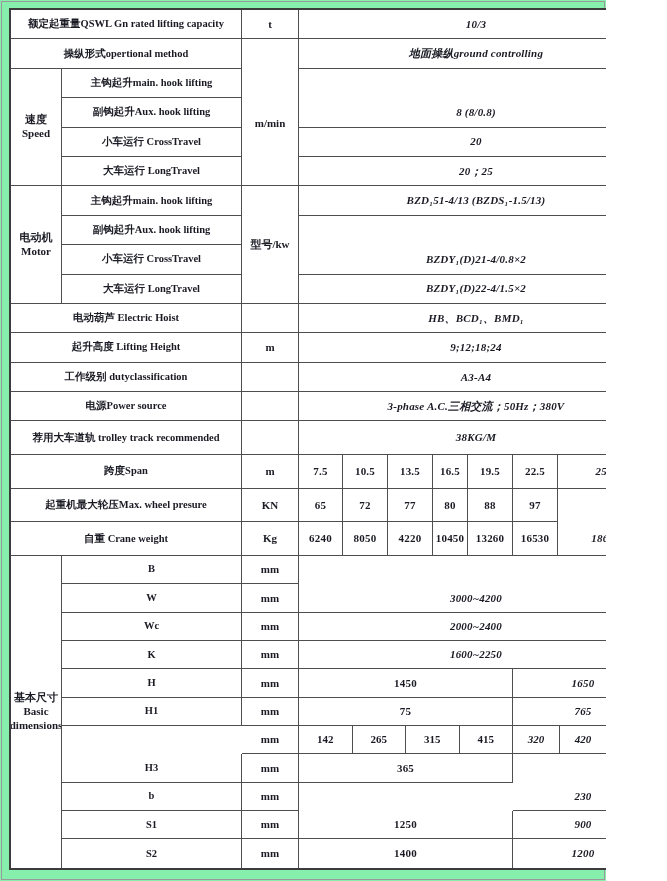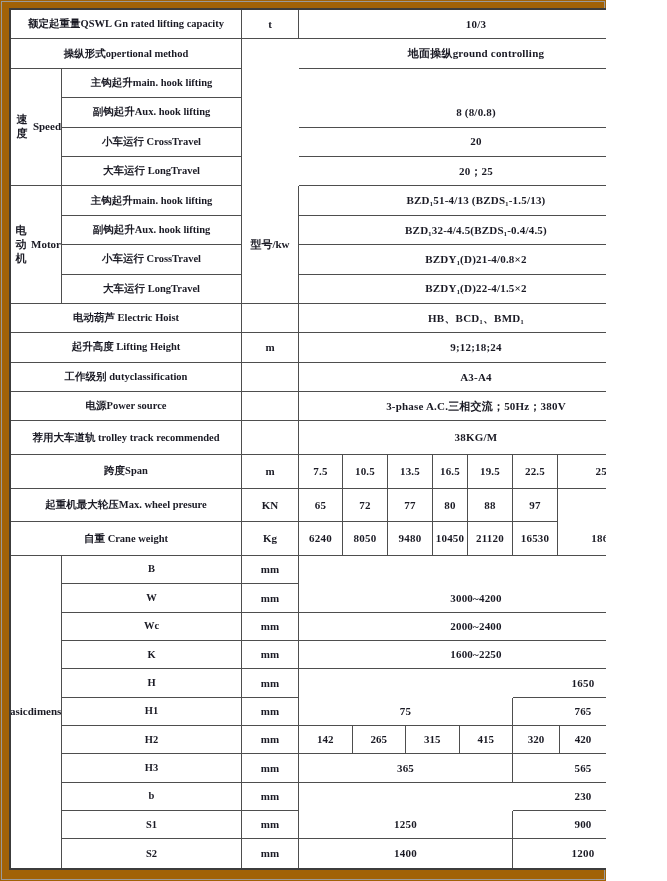--- a/index.html
+++ b/index.html
@@ -1,59 +1,60 @@
 <!DOCTYPE html>
 <html><head>
 <meta charset="utf-8">
 <style>
   html,body{margin:0;padding:0;}
   body{
     width:667px;height:881px;background:#ffffff;
     font-family:"Liberation Serif","DejaVu Serif",serif;
     color:#1a1a24;position:relative;
   }
-  .page{width:606px;height:881px;position:relative;background:#a16207;overflow:hidden;}
+  .page{width:606px;height:881px;position:relative;background:#86efac;overflow:hidden;}
   .page-frame{position:absolute;left:1px;top:1px;right:1px;bottom:1px;border:1px solid #9a9a9a;pointer-events:none;}
   .tbl{
     position:absolute;left:9px;top:8px;width:646px;height:862px;
     box-sizing:border-box;border:2px solid #3c3c3c;background:#fff;
     display:grid;
     grid-template-columns:51px 180px 57px 44px 45px 45px 35px 45px 45px 95px;
     grid-template-rows:repeat(14,29.4px) repeat(4,33.6px) repeat(11,28.36px);
   }
   .cell{
     border-right:1px solid #4e4e4e;border-bottom:1px solid #4e4e4e;
     display:flex;align-items:center;justify-content:center;
     text-align:center;font-weight:700;overflow:hidden;line-height:1.15;
     font-size:11px;box-sizing:border-box;
   }
   .lbl{font-size:10.5px;padding:0 2px;}
   .u{font-size:11px;}
   .v{font-size:11px;letter-spacing:.2px;}
-  .nr{border-right:none;}
+  .nr{border-right:none;font-style:italic;}
   .nb{border-bottom:none;align-items:center;}
-  .grp{flex-direction:row;font-size:11px;line-height:1.25;}
+  .grp{flex-direction:column;font-size:11px;line-height:1.25;}
   .munit{align-items:flex-start;padding-top:78px;}
   .wrap{padding:0;align-items:stretch;}
   .wrap .icell{flex:1;display:flex;align-items:center;justify-content:center;border-right:1px solid #4e4e4e;font-size:11px;font-weight:700;}
   .wrap .icell:last-child{border-right:none;}
 </style>
 </head>
 <body>
 
 <div class="page">
   <div class="page-frame"></div>
 
   <div class="tbl">
 
     <div class="cell lbl" style="grid-area:1/1/2/3">额定起重量QSWL Gn rated lifting capacity</div>
     <div class="cell u" style="grid-area:1/3/2/4">t</div>
     <div class="cell v nr" style="grid-area:1/4/2/11">10/3</div>
 
     <div class="cell lbl" style="grid-area:2/1/3/3">操纵形式opertional method</div>
+    <div class="cell u munit" style="grid-area:2/3/7/4">m/min</div>
     <div class="cell v nr" style="grid-area:2/4/3/11">地面操纵ground controlling</div>
 
     <div class="cell grp" style="grid-area:3/1/7/2">
       <span>速度</span>
       <span>Speed</span>
     </div>
     <div class="cell lbl" style="grid-area:3/2/4/3">主钩起升main. hook lifting</div>
     <div class="cell lbl" style="grid-area:4/2/5/3">副钩起升Aux. hook lifting</div>
     <div class="cell v nr" style="grid-area:4/4/5/11">8 (8/0.8)</div>
     <div class="cell lbl" style="grid-area:5/2/6/3">小车运行 CrossTravel</div>
@@ -62,21 +63,20 @@
     <div class="cell v nr" style="grid-area:6/4/7/11">20；25</div>
 
     <div class="cell u" style="grid-area:7/3/11/4">型号/kw</div>
     <div class="cell grp" style="grid-area:7/1/11/2">
       <span>电动机</span>
       <span>Motor</span>
     </div>
     <div class="cell lbl" style="grid-area:7/2/8/3">主钩起升main. hook lifting</div>
     <div class="cell v nr" style="grid-area:7/4/8/11">BZD₁51-4/13 (BZDS₁-1.5/13)</div>
     <div class="cell lbl" style="grid-area:8/2/9/3">副钩起升Aux. hook lifting</div>
-    <div class="cell v nr" style="grid-area:8/4/9/11">BZD₁32-4/4.5(BZDS₁-0.4/4.5)</div>
     <div class="cell lbl" style="grid-area:9/2/10/3">小车运行 CrossTravel</div>
     <div class="cell v nr" style="grid-area:9/4/10/11">BZDY₁(D)21-4/0.8×2</div>
     <div class="cell lbl" style="grid-area:10/2/11/3">大车运行 LongTravel</div>
     <div class="cell v nr" style="grid-area:10/4/11/11">BZDY₁(D)22-4/1.5×2</div>
 
     <div class="cell lbl" style="grid-area:11/1/12/3">电动葫芦 Electric Hoist</div>
     <div class="cell u" style="grid-area:11/3/12/4"></div>
     <div class="cell lbl" style="grid-area:12/1/13/3">起升高度 Lifting Height</div>
 
     <div class="cell v nr" style="grid-area:11/4/12/11">HB、BCD₁、BMD₁</div>
@@ -111,23 +111,23 @@
     <div class="cell v" style="grid-area:17/5/18/6">72</div>
     <div class="cell v" style="grid-area:17/6/18/7">77</div>
     <div class="cell v" style="grid-area:17/7/18/8">80</div>
     <div class="cell v" style="grid-area:17/8/18/9">88</div>
     <div class="cell v" style="grid-area:17/9/18/10">97</div>
 
     <div class="cell lbl" style="grid-area:18/1/19/3">自重 Crane weight</div>
     <div class="cell u" style="grid-area:18/3/19/4">Kg</div>
     <div class="cell v" style="grid-area:18/4/19/5">6240</div>
     <div class="cell v" style="grid-area:18/5/19/6">8050</div>
-    <div class="cell v" style="grid-area:18/6/19/7">9480</div>
+    <div class="cell v" style="grid-area:18/6/19/7">4220</div>
     <div class="cell v" style="grid-area:18/7/19/8">10450</div>
-    <div class="cell v" style="grid-area:18/8/19/9">21120</div>
+    <div class="cell v" style="grid-area:18/8/19/9">13260</div>
     <div class="cell v" style="grid-area:18/9/19/10">16530</div>
     <div class="cell v nr" style="grid-area:18/10/19/11">18620</div>
 
     <div class="cell grp nb" style="grid-area:19/1/30/2">
       <span>基本尺寸</span>
       <span>Basic</span>
       <span>dimensions</span>
     </div>
 
     <div class="cell lbl" style="grid-area:19/2/20/3">B</div>
@@ -140,45 +140,44 @@
     <div class="cell lbl" style="grid-area:21/2/22/3">Wc</div>
     <div class="cell u" style="grid-area:21/3/22/4">mm</div>
     <div class="cell v nr" style="grid-area:21/4/22/11">2000~2400</div>
 
     <div class="cell lbl" style="grid-area:22/2/23/3">K</div>
     <div class="cell u" style="grid-area:22/3/23/4">mm</div>
     <div class="cell v nr" style="grid-area:22/4/23/11">1600~2250</div>
 
     <div class="cell lbl" style="grid-area:23/2/24/3">H</div>
     <div class="cell u" style="grid-area:23/3/24/4">mm</div>
+    <div class="cell v" style="grid-area:23/4/24/9">1450</div>
     <div class="cell v nr" style="grid-area:23/9/24/11">1650</div>
 
     <div class="cell lbl" style="grid-area:24/2/25/3">H1</div>
     <div class="cell u" style="grid-area:24/3/25/4">mm</div>
     <div class="cell v" style="grid-area:24/4/25/9">75</div>
     <div class="cell v nr" style="grid-area:24/9/25/11">765</div>
 
-    <div class="cell lbl" style="grid-area:25/2/26/3">H2</div>
     <div class="cell u" style="grid-area:25/3/26/4">mm</div>
     <div class="cell wrap" style="grid-area:25/4/26/9">
       <div class="icell">142</div>
       <div class="icell">265</div>
       <div class="icell">315</div>
       <div class="icell">415</div>
     </div>
     <div class="cell wrap nr" style="grid-area:25/9/26/11">
       <div class="icell">320</div>
       <div class="icell">420</div>
       <div class="icell">520</div>
     </div>
 
     <div class="cell lbl" style="grid-area:26/2/27/3">H3</div>
     <div class="cell u" style="grid-area:26/3/27/4">mm</div>
     <div class="cell v" style="grid-area:26/4/27/9">365</div>
-    <div class="cell v nr" style="grid-area:26/9/27/11">565</div>
 
     <div class="cell lbl" style="grid-area:27/2/28/3">b</div>
     <div class="cell u" style="grid-area:27/3/28/4">mm</div>
     <div class="cell v nr" style="grid-area:27/9/28/11">230</div>
 
     <div class="cell lbl" style="grid-area:28/2/29/3">S1</div>
     <div class="cell u" style="grid-area:28/3/29/4">mm</div>
     <div class="cell v" style="grid-area:28/4/29/9">1250</div>
     <div class="cell v nr" style="grid-area:28/9/29/11">900</div>
 

